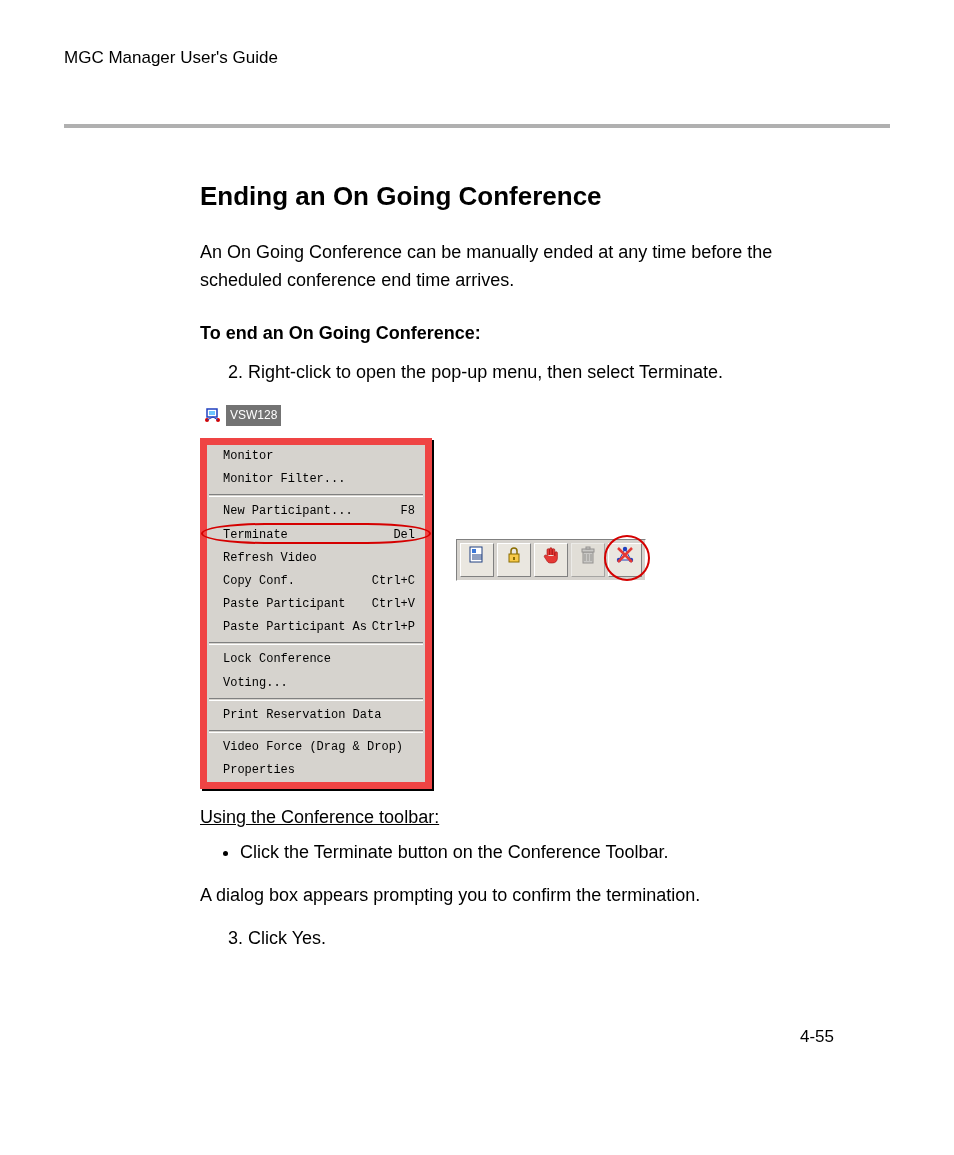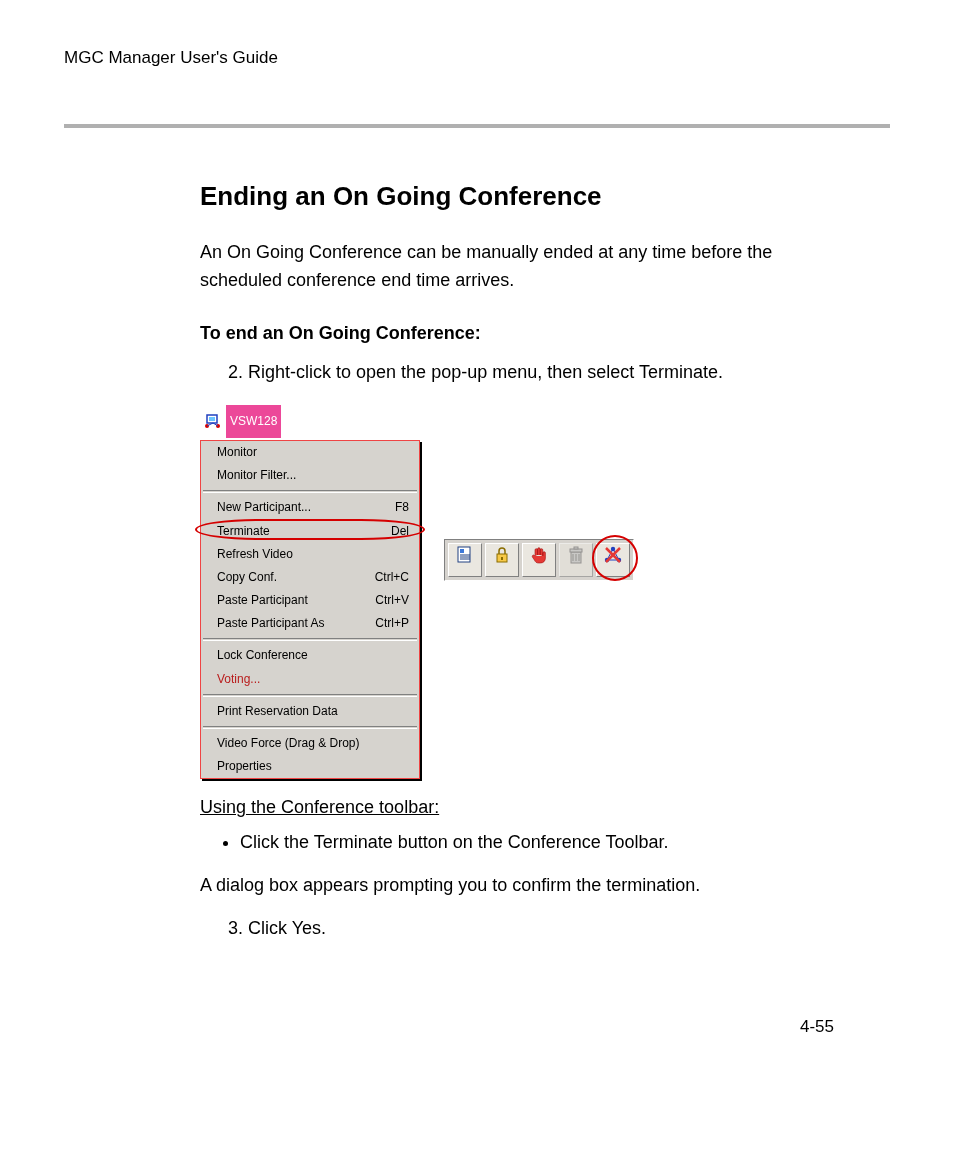--- a/index.html
+++ b/index.html
@@ -9,25 +9,25 @@
   .h1{font-size:26px;margin:0 0 20px 0;}
   .h2{font-size:18px;font-weight:700;margin:24px 0 8px 0;}
   .steps{margin:10px 0 0 28px;}
   .step{margin:0 0 6px 0;}
   .underline{text-decoration:underline;margin-top:14px;margin-bottom:4px;}
   .figure{display:flex;align-items:flex-start;gap:24px;margin:18px 0 0 0;}
 
   
   .cm-wrap{font-family:Tahoma,Arial,sans-serif;font-size:12px;color:#000;}
   .node{display:flex;align-items:center;gap:4px;margin:0 0 -2px 4px;}
-  .node-label{display:inline-block;padding:7px 4px;background:#ec4899;color:#fff;}
+  .node-label{display:inline-block;padding:1px 4px;background:#737373;color:#fff;}
   .node-icon{display:inline-block;width:18px;height:16px;position:relative;}
-  .context-menu{width:218px;background:#d6d3ce;border:1px solid #ef4444;box-shadow:2px 2px 0 #000;margin-top:4px;position:relative;}
+  .context-menu{width:218px;background:#d6d3ce;border:7px solid #ef4444;box-shadow:2px 2px 0 #000;margin-top:14px;position:relative;font-family:Liberation Mono, monospace;}
   .menu-item{display:flex;justify-content:space-between;padding:2px 10px 2px 16px;}
-  .menu-item.disabled{color:#b91c1c;}
+  .menu-item.disabled{color:#000000;}
   .menu-sep{height:1px;margin:3px 2px;border-top:1px solid #808080;border-bottom:1px solid #fff;}
   .red-oval-menu{position:absolute;left:-6px;top:70px;width:226px;height:17px;border:2px solid #d50000;border-radius:50%/90%;pointer-events:none;}
 
   
   .toolbar-wrap{margin-top:134px;position:relative;}
   .toolbar{display:flex;background:#d6d3ce;border:1px solid #808080;border-right-color:#fff;border-bottom-color:#fff;padding:3px;gap:3px;}
   .tb-btn{width:32px;height:32px;background:#eae7e0;border:1px solid #fff;border-bottom-color:#808080;border-right-color:#808080;display:flex;align-items:center;justify-content:center;}
   .tb-btn.disabled{opacity:.55;}
   .red-circle-tb{position:absolute;right:-4px;top:-4px;width:42px;height:42px;border:2px solid #d50000;border-radius:50%;pointer-events:none;}
 

